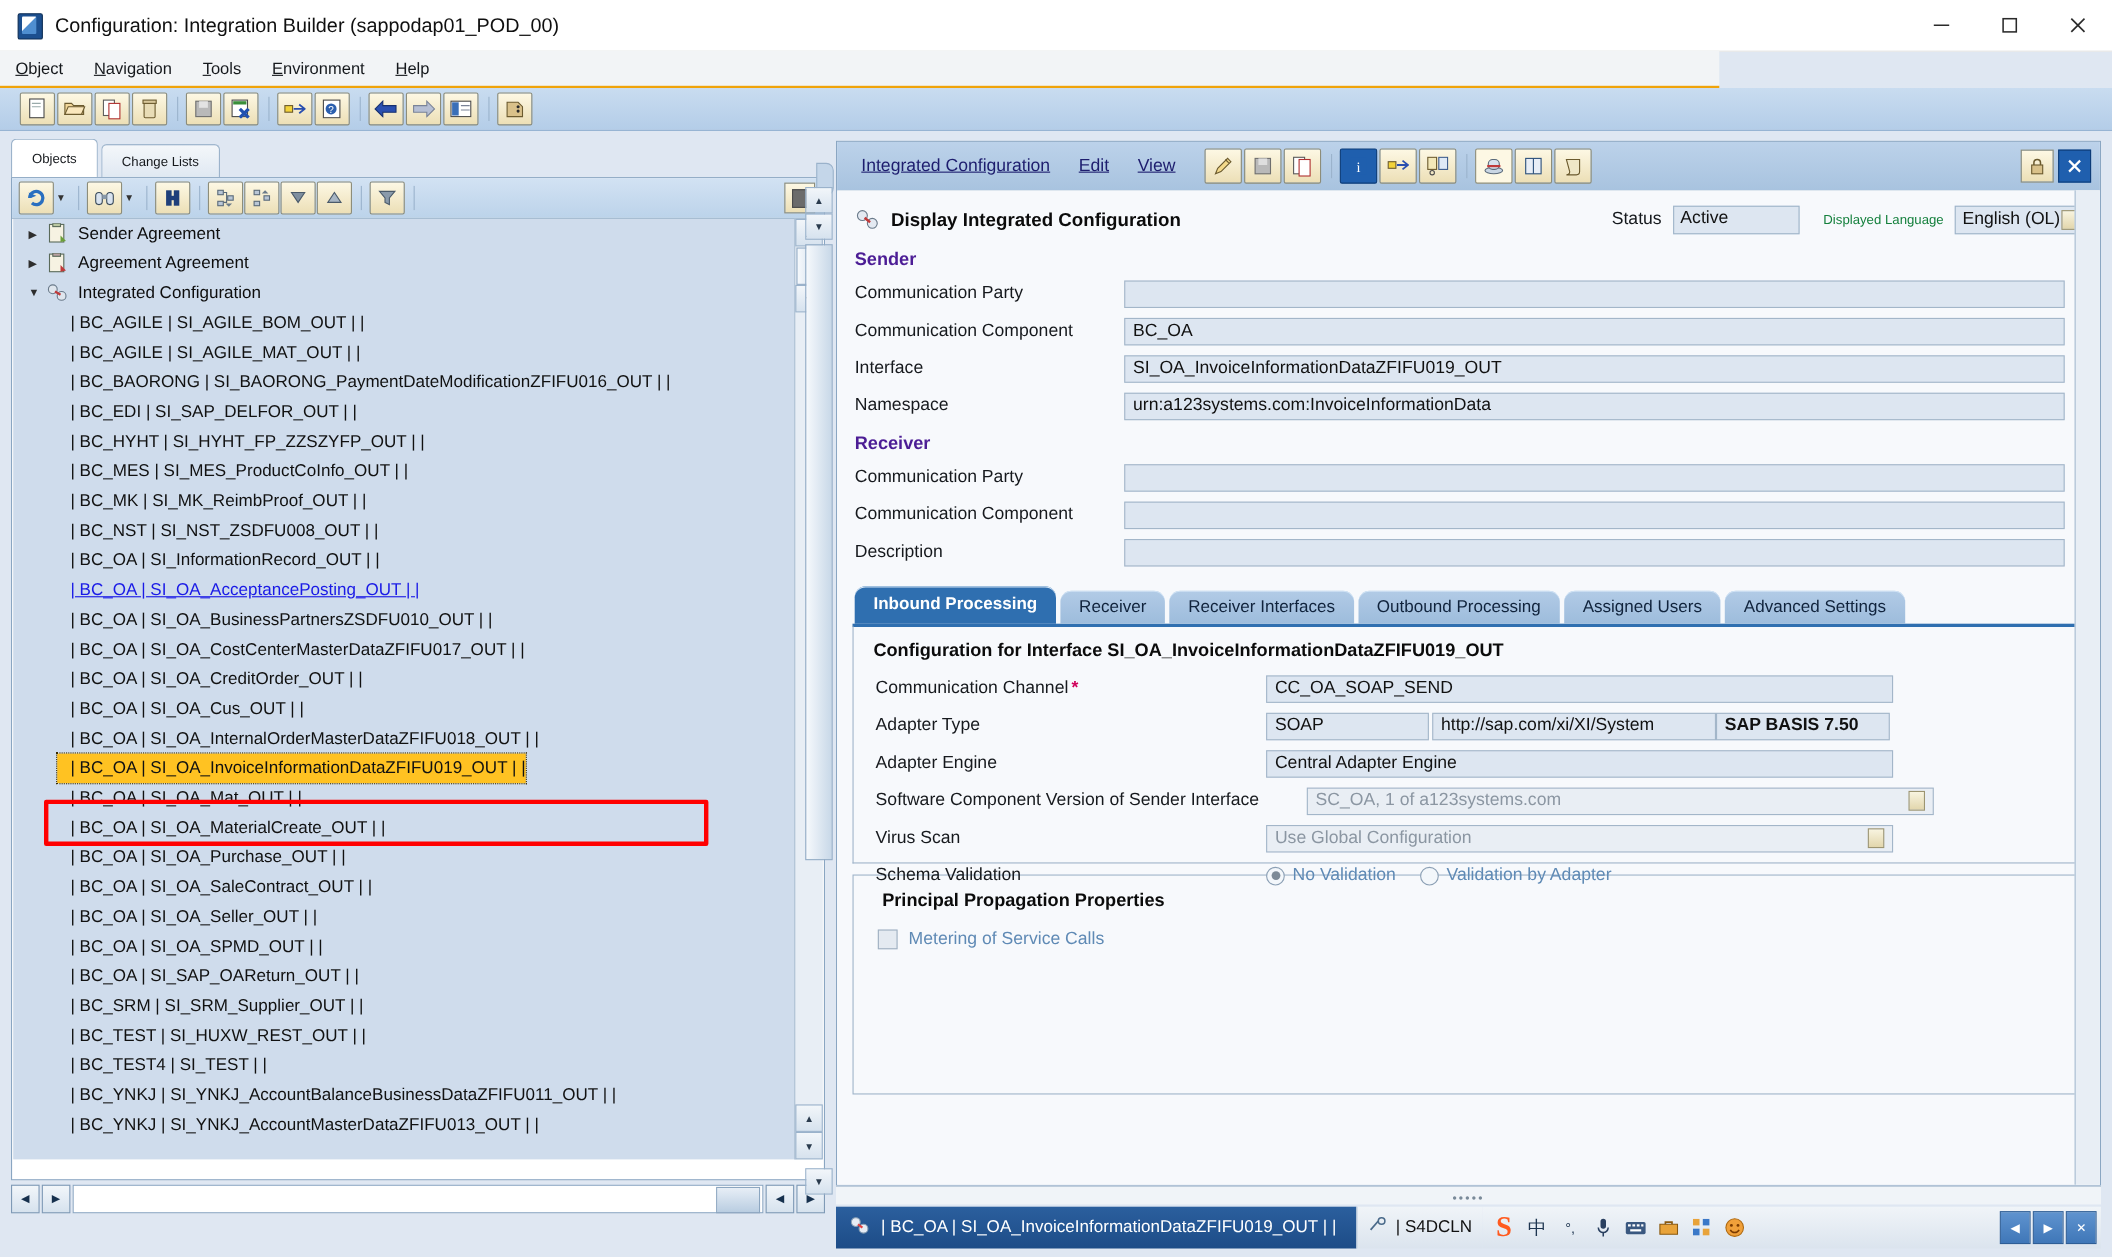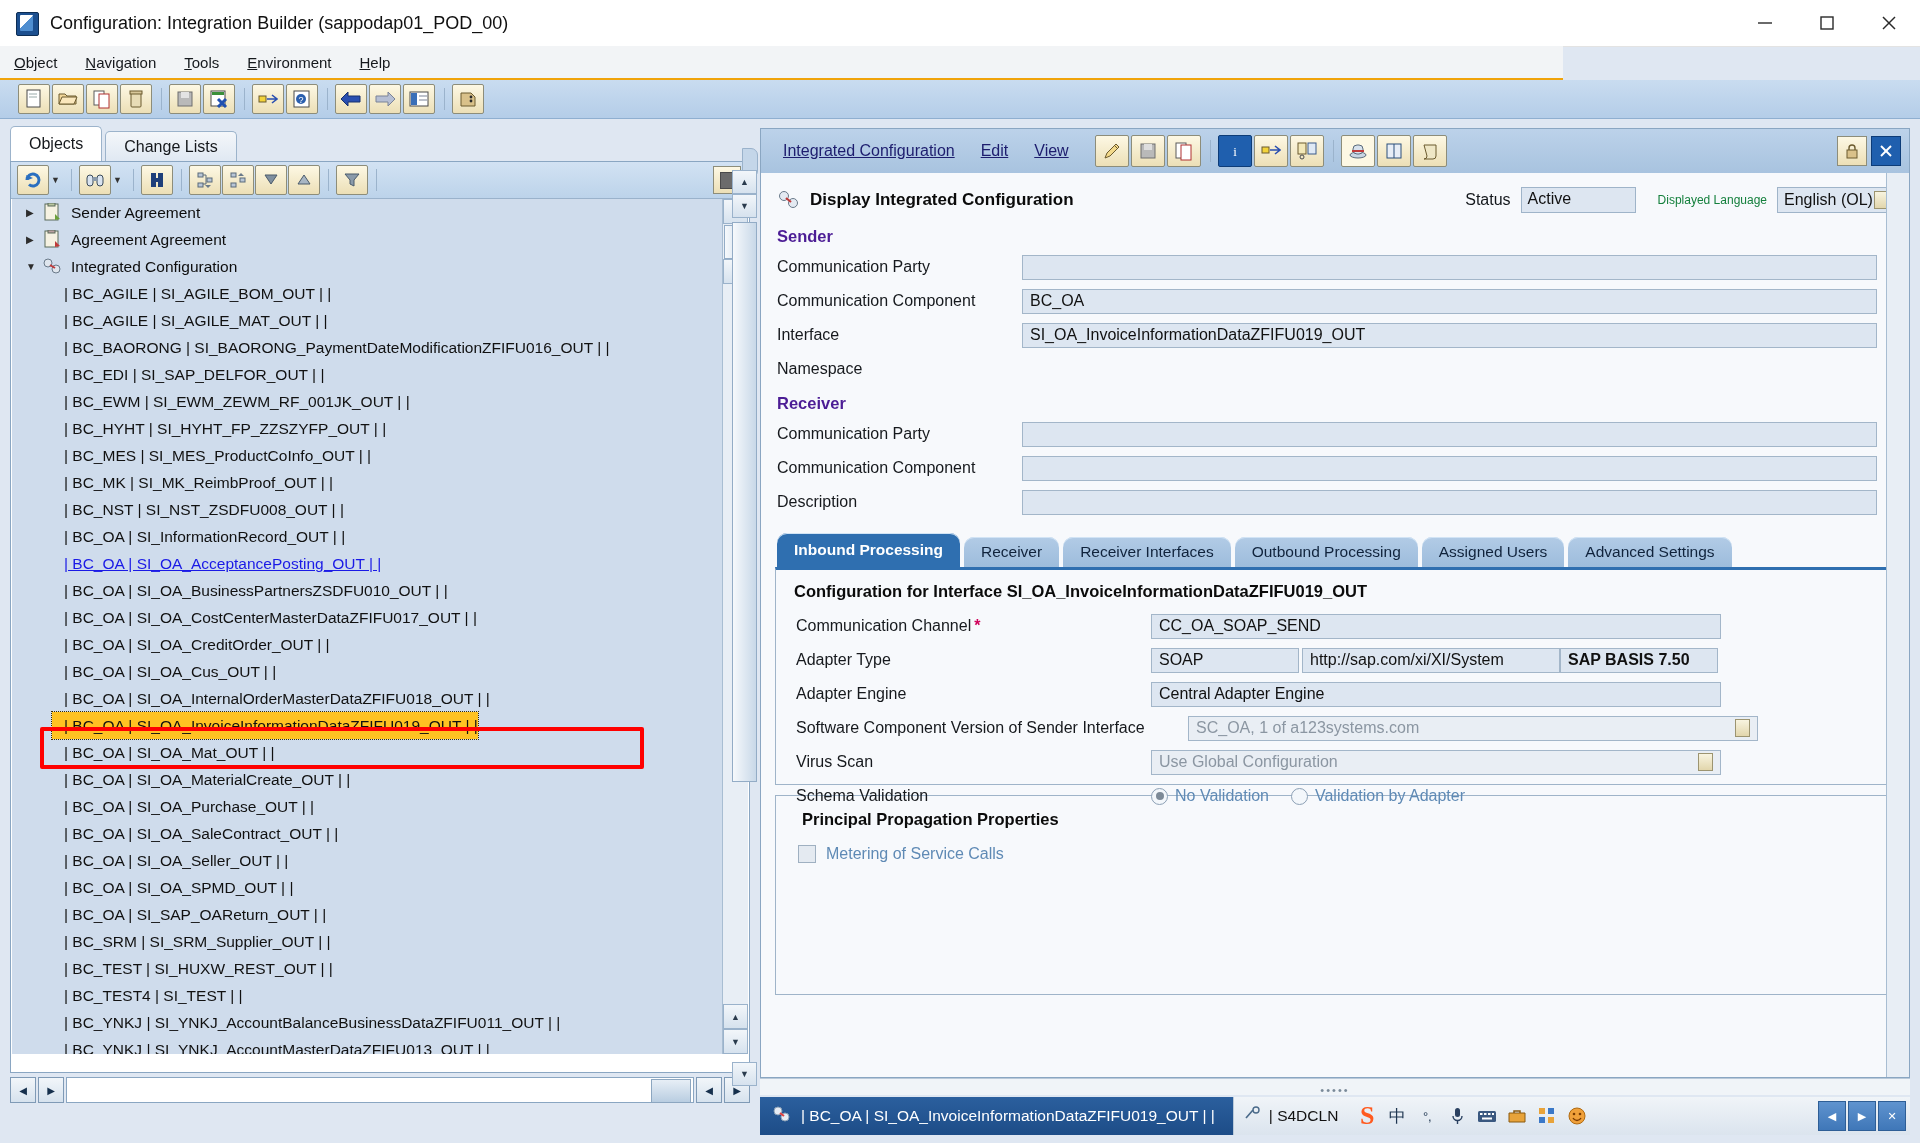--- a/index.html
+++ b/index.html
@@ -32,21 +32,21 @@
   .maintool{position:absolute;left:0;top:80px;width:1920px;height:38px;
             background:linear-gradient(#c9dcf0,#b4cde8);display:flex;align-items:center;padding-left:18px;
             border-bottom:1px solid #8fafd0;}
   .tbtn{width:30px;height:28px;margin-right:2px;border:1px solid #8d8d7a;background:linear-gradient(#fdf8e4,#ecdfb6);
         border-radius:2px;display:flex;align-items:center;justify-content:center;position:relative;}
   .tsep{width:1px;height:22px;background:#9bb3cc;margin:0 7px;}
 
   
   .leftpanel{position:absolute;left:10px;top:128px;width:740px;height:1010px;}
   .tabs{display:flex;align-items:flex-end;height:34px;}
-  .tab{height:30px;padding:0 18px;display:flex;align-items:center;font-size:16px;color:#15181c;
+  .tab{height:30px;padding:0 18px;display:flex;align-items:center;font-size:12px;color:#15181c;
        background:linear-gradient(#f4f7fa,#dfe8f2);border:1px solid #9cb3cb;border-bottom:none;
        border-radius:5px 5px 0 0;margin-right:3px;}
   .tab.active{background:#ffffff;height:34px;font-weight:400;border-bottom:1px solid #ffffff;}
   .treebox{position:absolute;left:0;top:33px;width:740px;height:912px;background:#ffffff;
            border:1px solid #8aa6c2;box-sizing:border-box;}
   .treetool{height:36px;background:linear-gradient(#d2e2f3,#bcd3ea);display:flex;align-items:center;
             padding-left:6px;border-bottom:1px solid #9ab2cb;position:relative;}
   .treetool .tbtn{margin-right:1px;}
   .treetool .drop{font-size:9px;color:#333;margin:0 4px 0 1px;}
   .sqbtn{position:absolute;right:8px;top:4px;width:26px;height:26px;border:1px solid #8d8d7a;
@@ -385,21 +385,20 @@
                 <path d="M8 8l5 3" stroke="#c03a3a" stroke-width="2"></path>
               </svg>
           </span>
           <span>Integrated Configuration</span>
         </div>
         <div id="leaf-list">
             <div class="leaf">| BC_AGILE | SI_AGILE_BOM_OUT | |</div>
             <div class="leaf">| BC_AGILE | SI_AGILE_MAT_OUT | |</div>
             <div class="leaf">| BC_BAORONG | SI_BAORONG_PaymentDateModificationZFIFU016_OUT | |</div>
             <div class="leaf">| BC_EDI | SI_SAP_DELFOR_OUT | |</div>
-            <div class="leaf">| BC_EWM | SI_EWM_ZEWM_RF_001JK_OUT | |</div>
             <div class="leaf">| BC_HYHT | SI_HYHT_FP_ZZSZYFP_OUT | |</div>
             <div class="leaf">| BC_MES | SI_MES_ProductCoInfo_OUT | |</div>
             <div class="leaf">| BC_MK | SI_MK_ReimbProof_OUT | |</div>
             <div class="leaf">| BC_NST | SI_NST_ZSDFU008_OUT | |</div>
             <div class="leaf">| BC_OA | SI_InformationRecord_OUT | |</div>
             <div class="leaf link">| BC_OA | SI_OA_AcceptancePosting_OUT | |</div>
             <div class="leaf">| BC_OA | SI_OA_BusinessPartnersZSDFU010_OUT | |</div>
             <div class="leaf">| BC_OA | SI_OA_CostCenterMasterDataZFIFU017_OUT | |</div>
             <div class="leaf">| BC_OA | SI_OA_CreditOrder_OUT | |</div>
             <div class="leaf">| BC_OA | SI_OA_Cus_OUT | |</div>
@@ -558,20 +557,21 @@
       <div class="frow">
         <span class="flabel">Communication Component</span>
         <span class="finput wide">BC_OA</span>
       </div>
       <div class="frow">
         <span class="flabel">Interface</span>
         <span class="finput wide">SI_OA_InvoiceInformationDataZFIFU019_OUT</span>
       </div>
       <div class="frow">
         <span class="flabel">Namespace</span>
+        <span class="finput wide">urn:a123systems.com:InvoiceInformationData</span>
       </div>
 
       <div class="secthead">Receiver</div>
 
       <div class="frow">
         <span class="flabel">Communication Party</span>
         <span class="finput wide"></span>
       </div>
       <div class="frow">
         <span class="flabel">Communication Component</span>

